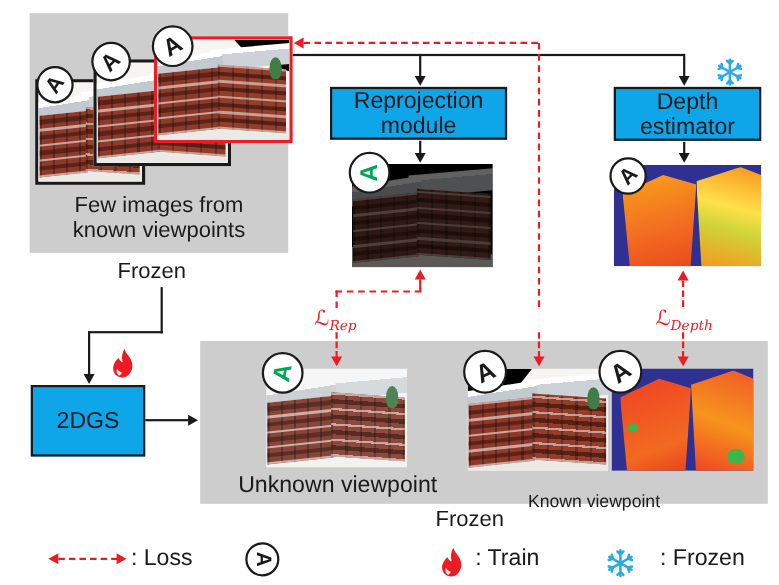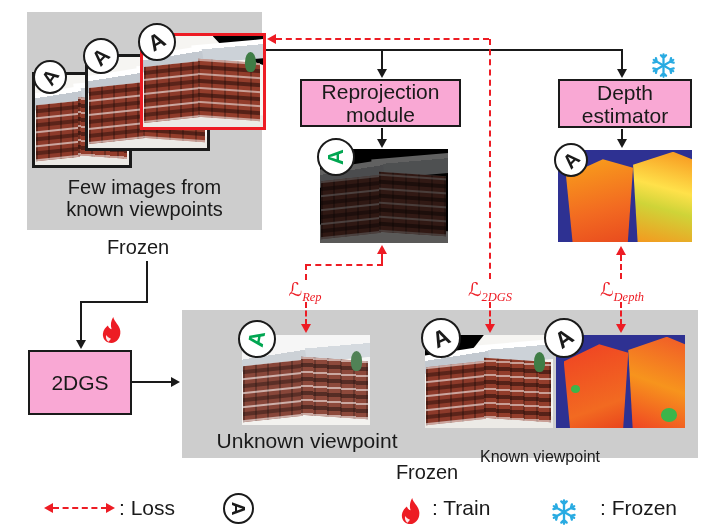--- a/index.html
+++ b/index.html
@@ -2,21 +2,21 @@
 <html><head>
 <meta charset="utf-8">
 <style>
   html,body{margin:0;padding:0;background:#fff;}
   .canvas{position:relative;width:708px;height:532px;background:#fff;overflow:hidden;
           font-family:"Liberation Sans","DejaVu Sans",sans-serif;color:#1a1a1a;}
   .panel{position:absolute;background:#cdcdcd;}
   .txt{position:absolute;color:#1a1a1a;}
   .center{text-align:center;}
   
-  .mbox{position:absolute;background:#f9a8d4;border:2.5px solid #1a1a1a;display:flex;flex-direction:column;
+  .mbox{position:absolute;background:#0ea5e9;border:2.5px solid #1a1a1a;display:flex;flex-direction:column;
         align-items:center;justify-content:center;text-align:center;font-size:21px;line-height:23px;z-index:6;}
   
   .photo{position:absolute;background:#fff;border:3px solid #1a1a1a;box-sizing:border-box;}
   .photo.red{border-color:#ED1C24;}
   .img{position:absolute;overflow:hidden;z-index:5;}
   
   .bldg{position:absolute;inset:0;overflow:hidden;background:#f6f5f2;}
   .b-ground{position:absolute;left:0;right:0;bottom:0;height:28%;background:#eceae6;
             clip-path:polygon(0 30%,100% 55%,100% 100%,0 100%);}
   .b-wallL{position:absolute;left:1%;top:31%;width:47%;height:62%;transform:skewY(-6deg);
@@ -66,21 +66,21 @@
   .ah{position:absolute;width:0;height:0;z-index:4;}
   .ak-d{border-left:5px solid transparent;border-right:5px solid transparent;border-top:9px solid #1a1a1a;}
   .ak-r{border-top:5px solid transparent;border-bottom:5px solid transparent;border-left:9px solid #1a1a1a;}
   .ar-d{border-left:5px solid transparent;border-right:5px solid transparent;border-top:9px solid #ED1C24;}
   .ar-u{border-left:5px solid transparent;border-right:5px solid transparent;border-bottom:9px solid #ED1C24;}
   .ar-l{border-top:5px solid transparent;border-bottom:5px solid transparent;border-right:9px solid #ED1C24;}
   .ar-rt{border-top:5px solid transparent;border-bottom:5px solid transparent;border-left:9px solid #ED1C24;}
   
   .loss{position:absolute;color:#ED1C24;font-family:"DejaVu Serif","DejaVu Sans",serif;font-style:italic;
         font-size:19px;text-align:center;z-index:8;}
-  .loss sub{font-size:12.5px;font-style:italic;font-family:Liberation Serif, serif;}
+  .loss sub{font-size:12.5px;font-style:italic;}
   .svgicon{position:absolute;z-index:20;}
 </style>
 </head>
 <body>
 
 <div class="canvas">
 
   <div class="panel" style="left:27px;top:12px;width:235px;height:218px"></div>
 
   <div class="photo" style="left:32px;top:72px;width:100px;height:96px;z-index:1">
@@ -206,23 +206,20 @@
   <div class="ah ar-u" style="left:377px;top:245px"></div>
   <div class="lrv" style="left:381px;top:254px;height:11px"></div>
   <div class="lrh" style="left:305px;top:264px;width:78px"></div>
   <div class="lrv" style="left:305px;top:264px;height:16px"></div>
   <div class="loss" style="left:263px;top:278px;width:84px">
     <span>ℒ</span><sub>Rep</sub>
   </div>
   <div class="lrv" style="left:305px;top:302px;height:23px"></div>
   <div class="ah ar-d" style="left:301px;top:324px"></div>
 
-  <div class="loss" style="left:448px;top:278px;width:84px">
-    <span>ℒ</span><sub>2DGS</sub>
-  </div>
   <div class="lrv" style="left:489px;top:302px;height:23px"></div>
   <div class="ah ar-d" style="left:485px;top:324px"></div>
 
   <div class="ah ar-u" style="left:616px;top:246px"></div>
   <div class="lrv" style="left:620px;top:255px;height:24px"></div>
   <div class="loss" style="left:580px;top:278px;width:84px">
     <span>ℒ</span><sub>Depth</sub>
   </div>
   <div class="lrv" style="left:620px;top:302px;height:23px"></div>
   <div class="ah ar-d" style="left:616px;top:324px"></div>

